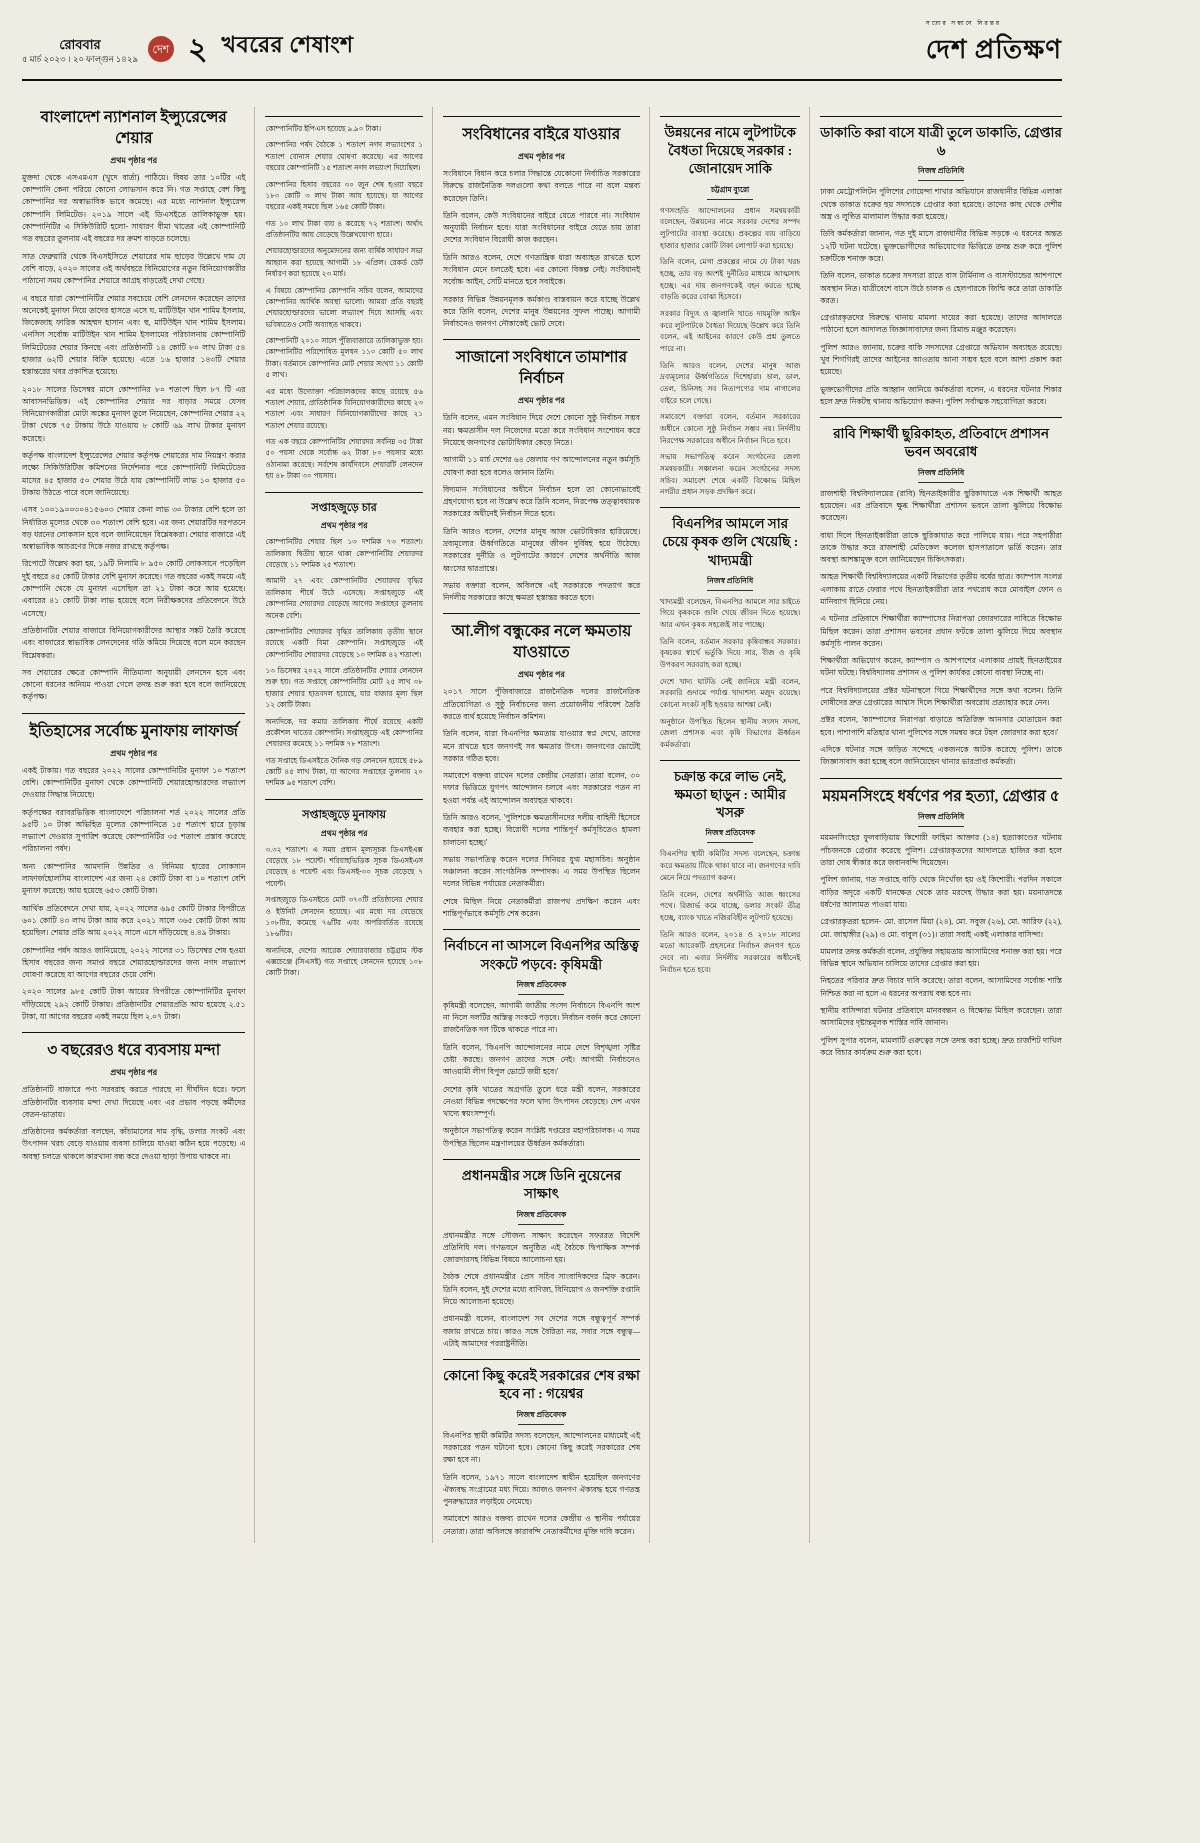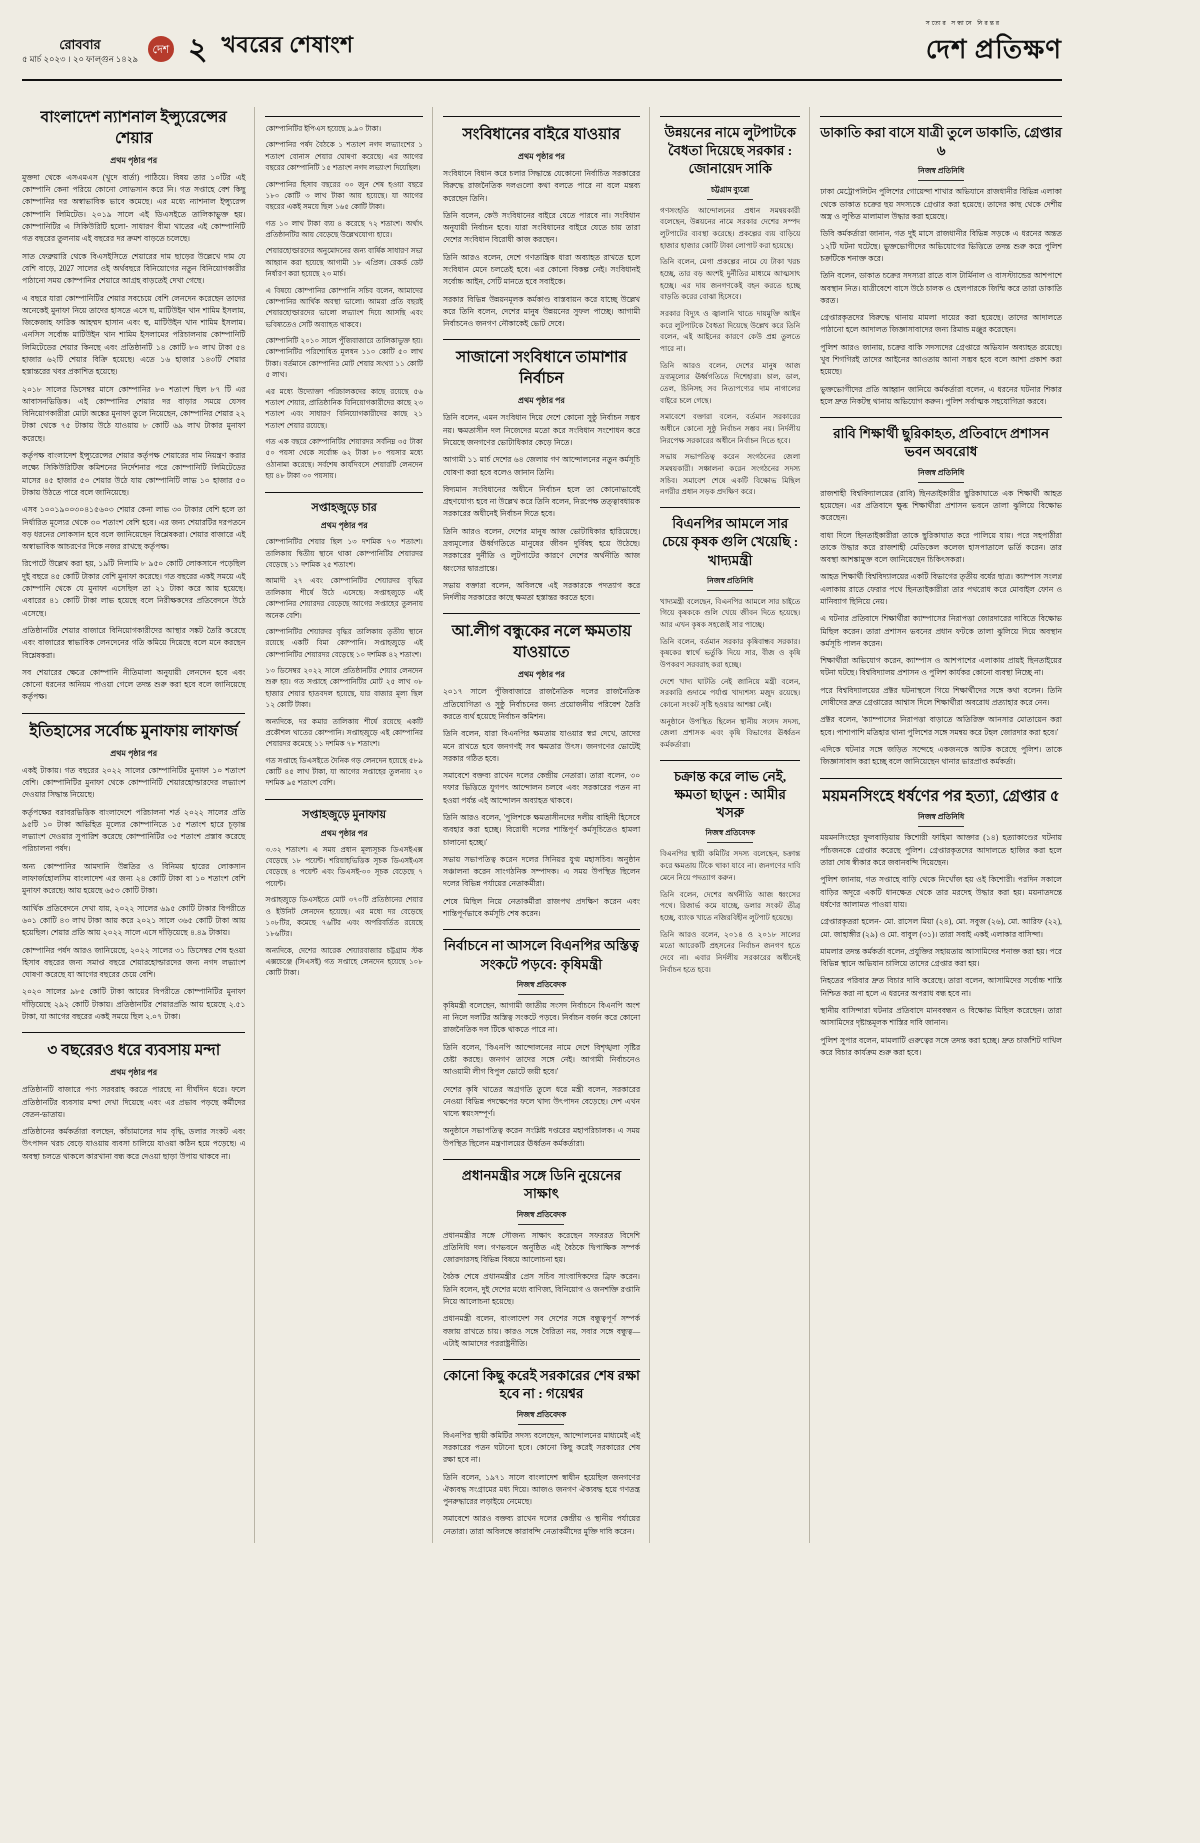--- a/index.html
+++ b/index.html
@@ -124,21 +124,21 @@
       <div class="tiny">সত্যের সন্ধানে নিরন্তর</div>
       <div class="logo">দেশ প্রতিক্ষণ</div>
     </div>
   </div>
 
   <div class="columns">
       <div class="col c1">
         <h2 class="head">বাংলাদেশ ন্যাশনাল ইন্স্যুরেন্সের শেয়ার</h2>
         <div class="kicker">প্রথম পৃষ্ঠার পর</div>
         <p class="body">মুক্তদা থেকে এসএমএস (খুদে বার্তা) পাঠিয়ে। বিষয় তার ১০টির এই কোম্পানি কেনা পরিয়ে কোনো লোভসান করে নি। গত সপ্তাহে বেশ কিছু কোম্পানির দর অস্বাভাবিক ভাবে কমেছে। এর মধ্যে ন্যাশনাল ইন্স্যুরেন্স কোম্পানি লিমিটেড। ২০১৯ সালে এই ডিএসইতে তালিকাভুক্ত হয়। কোম্পানিটির এ সিকিউরিটি হলো- সাধারণ বীমা খাতের এই কোম্পানিটি গত বছরের তুলনায় এই বছরের দর ক্রমশ বাড়তে চলেছে।</p>
-        <p class="body">সাত ফেব্রুয়ারি থেকে বিএসইসিতে শেয়ারের দাম ছাড়ের উল্লেখে দাম যে বেশি বাড়ে, 2027 সালের ওই অর্থবছরে বিনিয়োগের নতুন বিনিয়োগকারীর পাঠানো সময় কোম্পানির শেয়ারে আগ্রহ বাড়তেই দেখা গেছে।</p>
+        <p class="body">সাত ফেব্রুয়ারি থেকে বিএসইসিতে শেয়ারের দাম ছাড়ের উল্লেখে দাম যে বেশি বাড়ে, ২০২০ সালের ওই অর্থবছরে বিনিয়োগের নতুন বিনিয়োগকারীর পাঠানো সময় কোম্পানির শেয়ারে আগ্রহ বাড়তেই দেখা গেছে।</p>
         <p class="body">এ বছরে যারা কোম্পানিটির শেয়ার সবচেয়ে বেশি লেনদেন করেছেন তাদের অনেকেই মুনাফা নিয়ে তাদের হাসতে এসে ঘ, মাটিউইন খান শামিম ইসলাম, জিকেজাহ ফারিক আহম্মদ হাসান এবং হু, মাটিউইন খান শামিম ইসলাম। এনসিস সর্বোচ্চ মাটিউইন খান শামিম ইসলামের পরিচালনায় কোম্পানিটি লিমিটেডের শেয়ার কিনছে এবং প্রতিষ্ঠানটি ১৪ কোটি ৮০ লাখ টাকা ৫৪ হাজার ৬২টি শেয়ার বিক্রি হয়েছে। এতে ১৬ হাজার ১৪৩টি শেয়ার হস্তান্তরের খবর প্রকাশিত হয়েছে।</p>
         <p class="body">২০১৮ সালের ডিসেম্বর মাসে কোম্পানির ৮০ শতাংশ ছিল ৮৭ টি এর আবাসনভিত্তিক। এই কোম্পানির শেয়ার দর বাড়ার সময়ে যেসব বিনিয়োগকারীরা মোটা অঙ্কের মুনাফা তুলে নিয়েছেন, কোম্পানির শেয়ার ২২ টাকা থেকে ৭৫ টাকায় উঠে যাওয়ায় ৮ কোটি ৬৯ লাখ টাকার মুনাফা করেছে।</p>
         <p class="body">কর্তৃপক্ষ বাংলাদেশ ইন্স্যুরেন্সের শেয়ার কর্তৃপক্ষ শেয়ারের দাম নিয়ন্ত্রণ করার লক্ষ্যে সিকিউরিটিজ কমিশনের নির্দেশনার পরে কোম্পানিটি লিমিটেডের মাসের ৪৫ হাজার ৫০ শেয়ার উঠে যায় কোম্পানিটি লাভ ১০ হাজার ৫০ টাকায় উঠতে পারে বলে জানিয়েছে।</p>
         <p class="body">এসব ১০০১৯০০৩০৪১৫৬০৩ শেয়ার কেনা লাভ ৩০ টাকার বেশি হলে তা নির্ধারিত মূল্যের থেকে ৩০ শতাংশ বেশি হবে। এর জন্য শেয়ারটির দরপতনে বড় ধরনের লোকসান হবে বলে জানিয়েছেন বিশ্লেষকরা। শেয়ার বাজারে এই অস্বাভাবিক আচরণের দিকে নজর রাখছে কর্তৃপক্ষ।</p>
         <p class="body">রিপোর্টে উল্লেখ করা হয়, ১৯টি নিলামি ৮ ৯৫০ কোটি লোকসানে পড়েছিল দুই বছরে ৪৫ কোটি টাকার বেশি মুনাফা করেছে। গত বছরের একই সময়ে এই কোম্পানি থেকে যে মুনাফা এসেছিল তা ২১ টাকা করে আয় হয়েছে। এবারের ৪১ কোটি টাকা লাভ হয়েছে বলে নিরীক্ষকদের প্রতিবেদনে উঠে এসেছে।</p>
         <p class="body">প্রতিষ্ঠানটির শেয়ার বাজারে বিনিয়োগকারীদের আস্থার সঙ্কট তৈরি করেছে এবং বাজারের স্বাভাবিক লেনদেনের গতি কমিয়ে দিয়েছে বলে মনে করছেন বিশ্লেষকরা।</p>
         <p class="body">সব শেয়ারের ক্ষেত্রে কোম্পানি নীতিমালা অনুযায়ী লেনদেন হবে এবং কোনো ধরনের অনিয়ম পাওয়া গেলে তদন্ত শুরু করা হবে বলে জানিয়েছে কর্তৃপক্ষ।</p>
         <div class="hl"></div>
         <h2 class="head">ইতিহাসের সর্বোচ্চ মুনাফায় লাফার্জ</h2>
         <div class="kicker">প্রথম পৃষ্ঠার পর</div>

